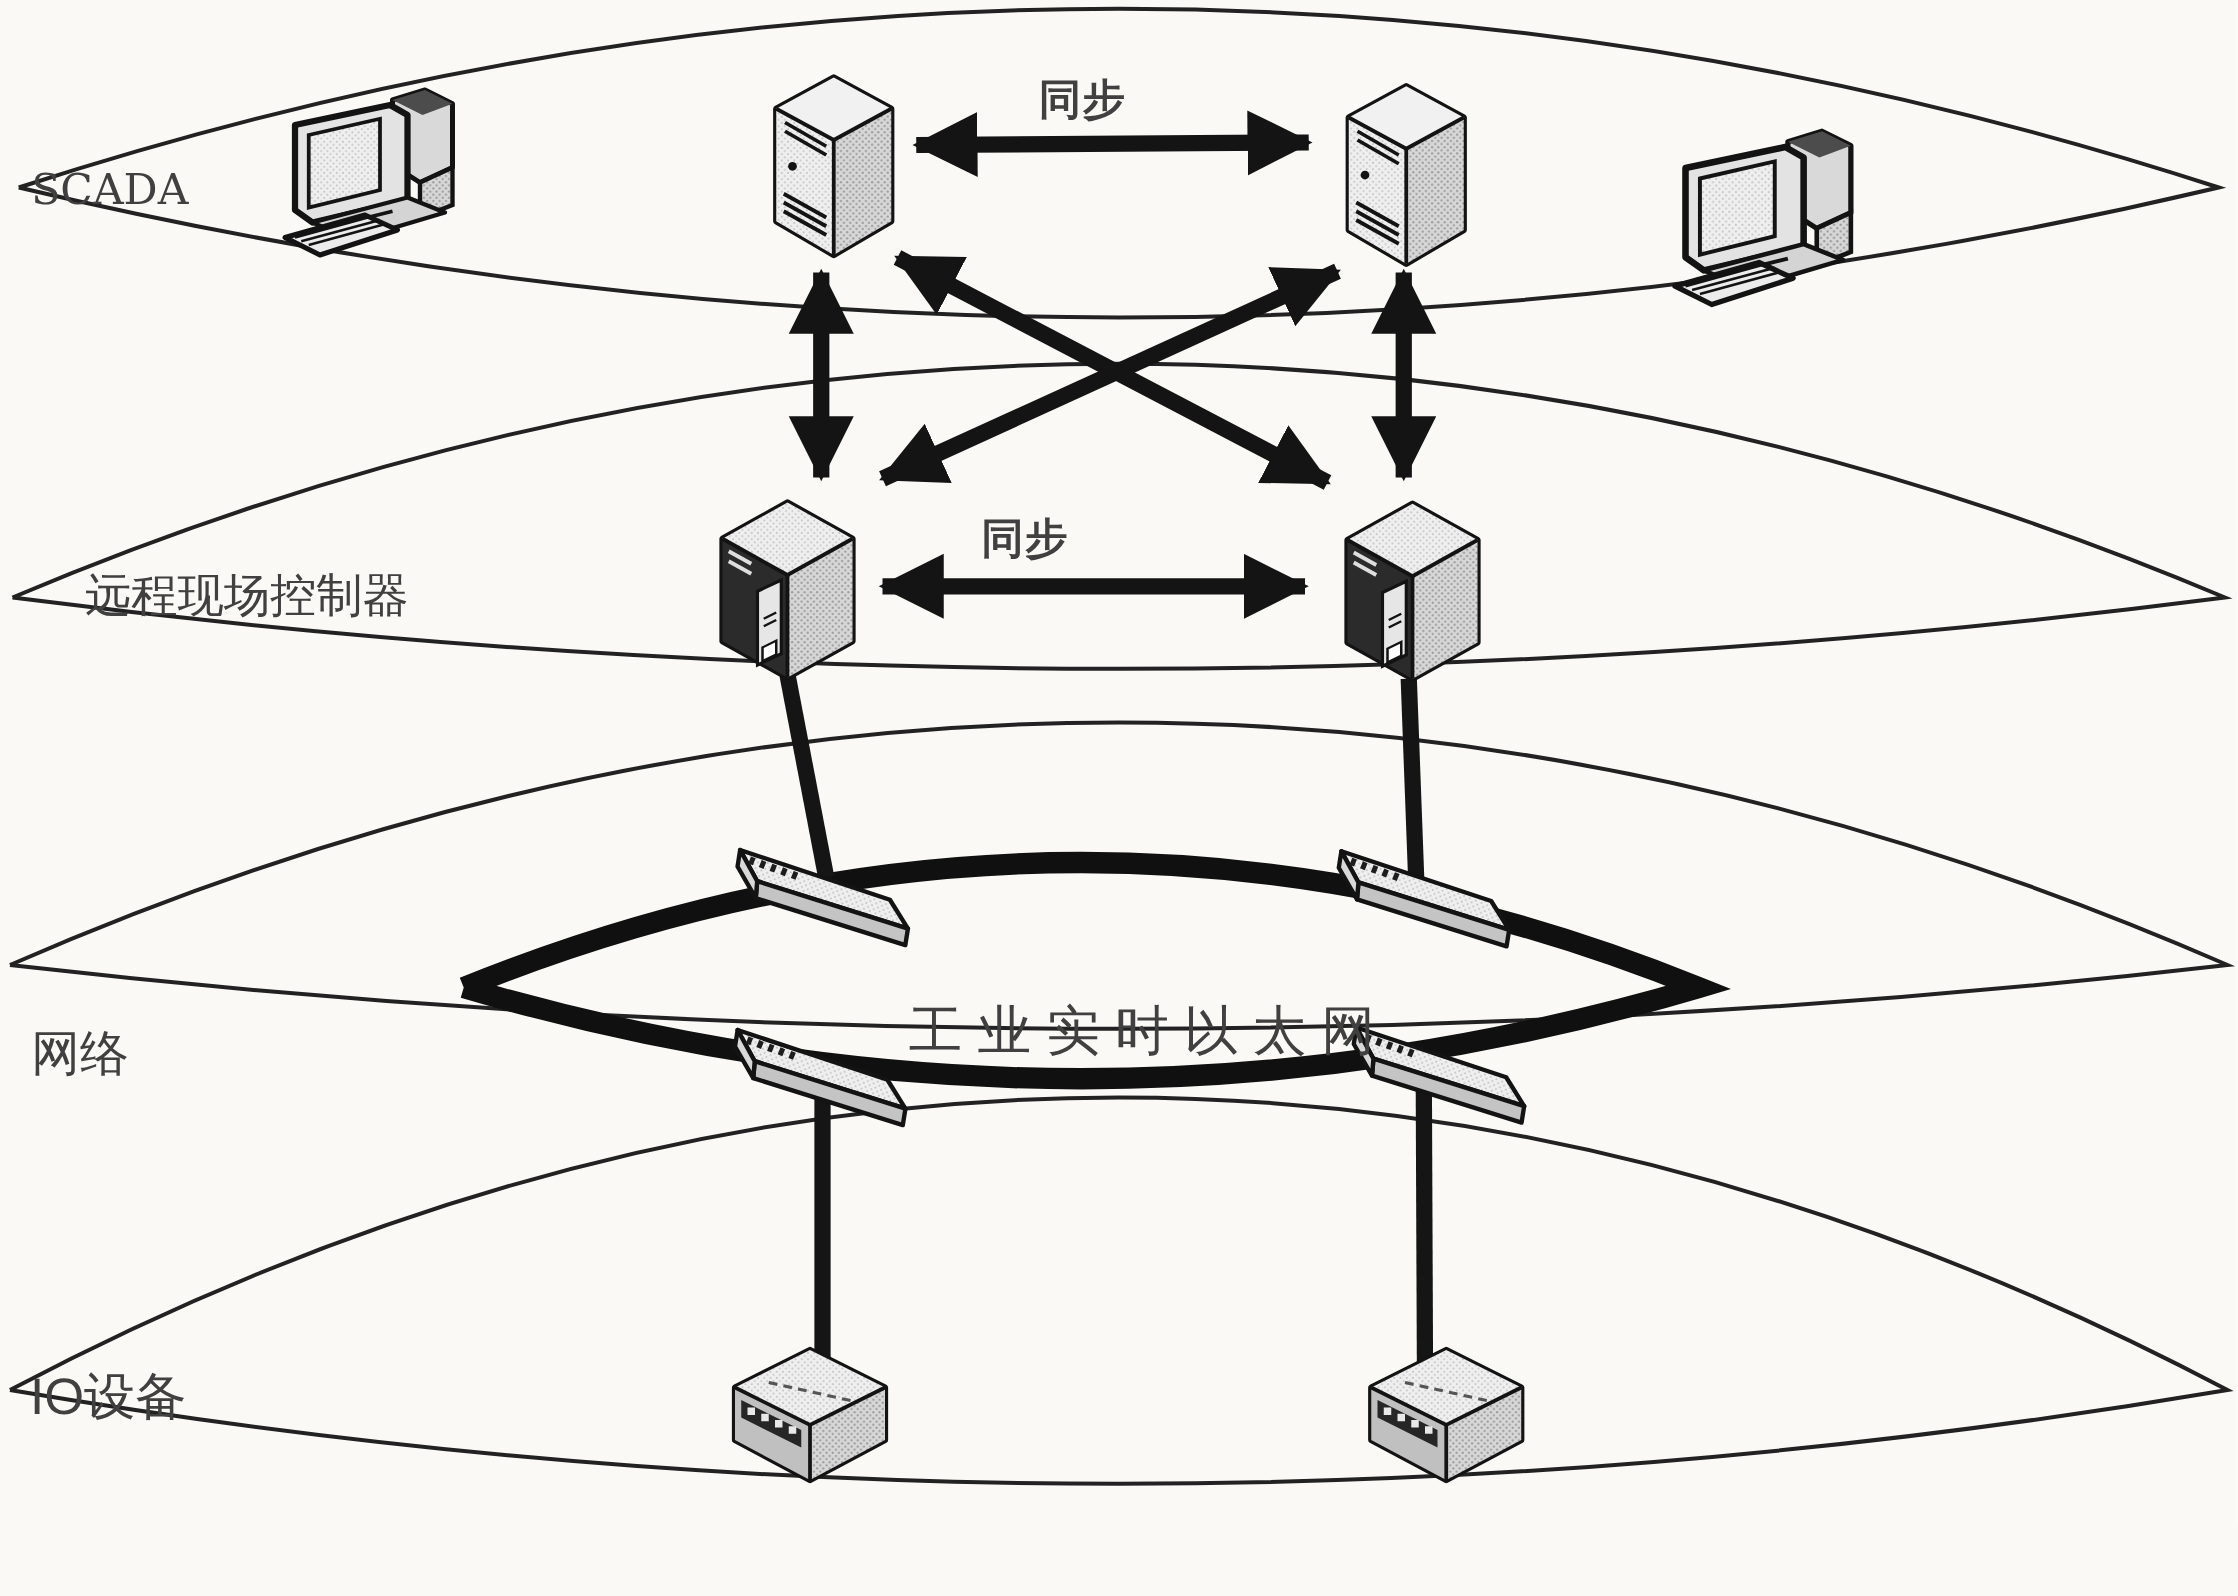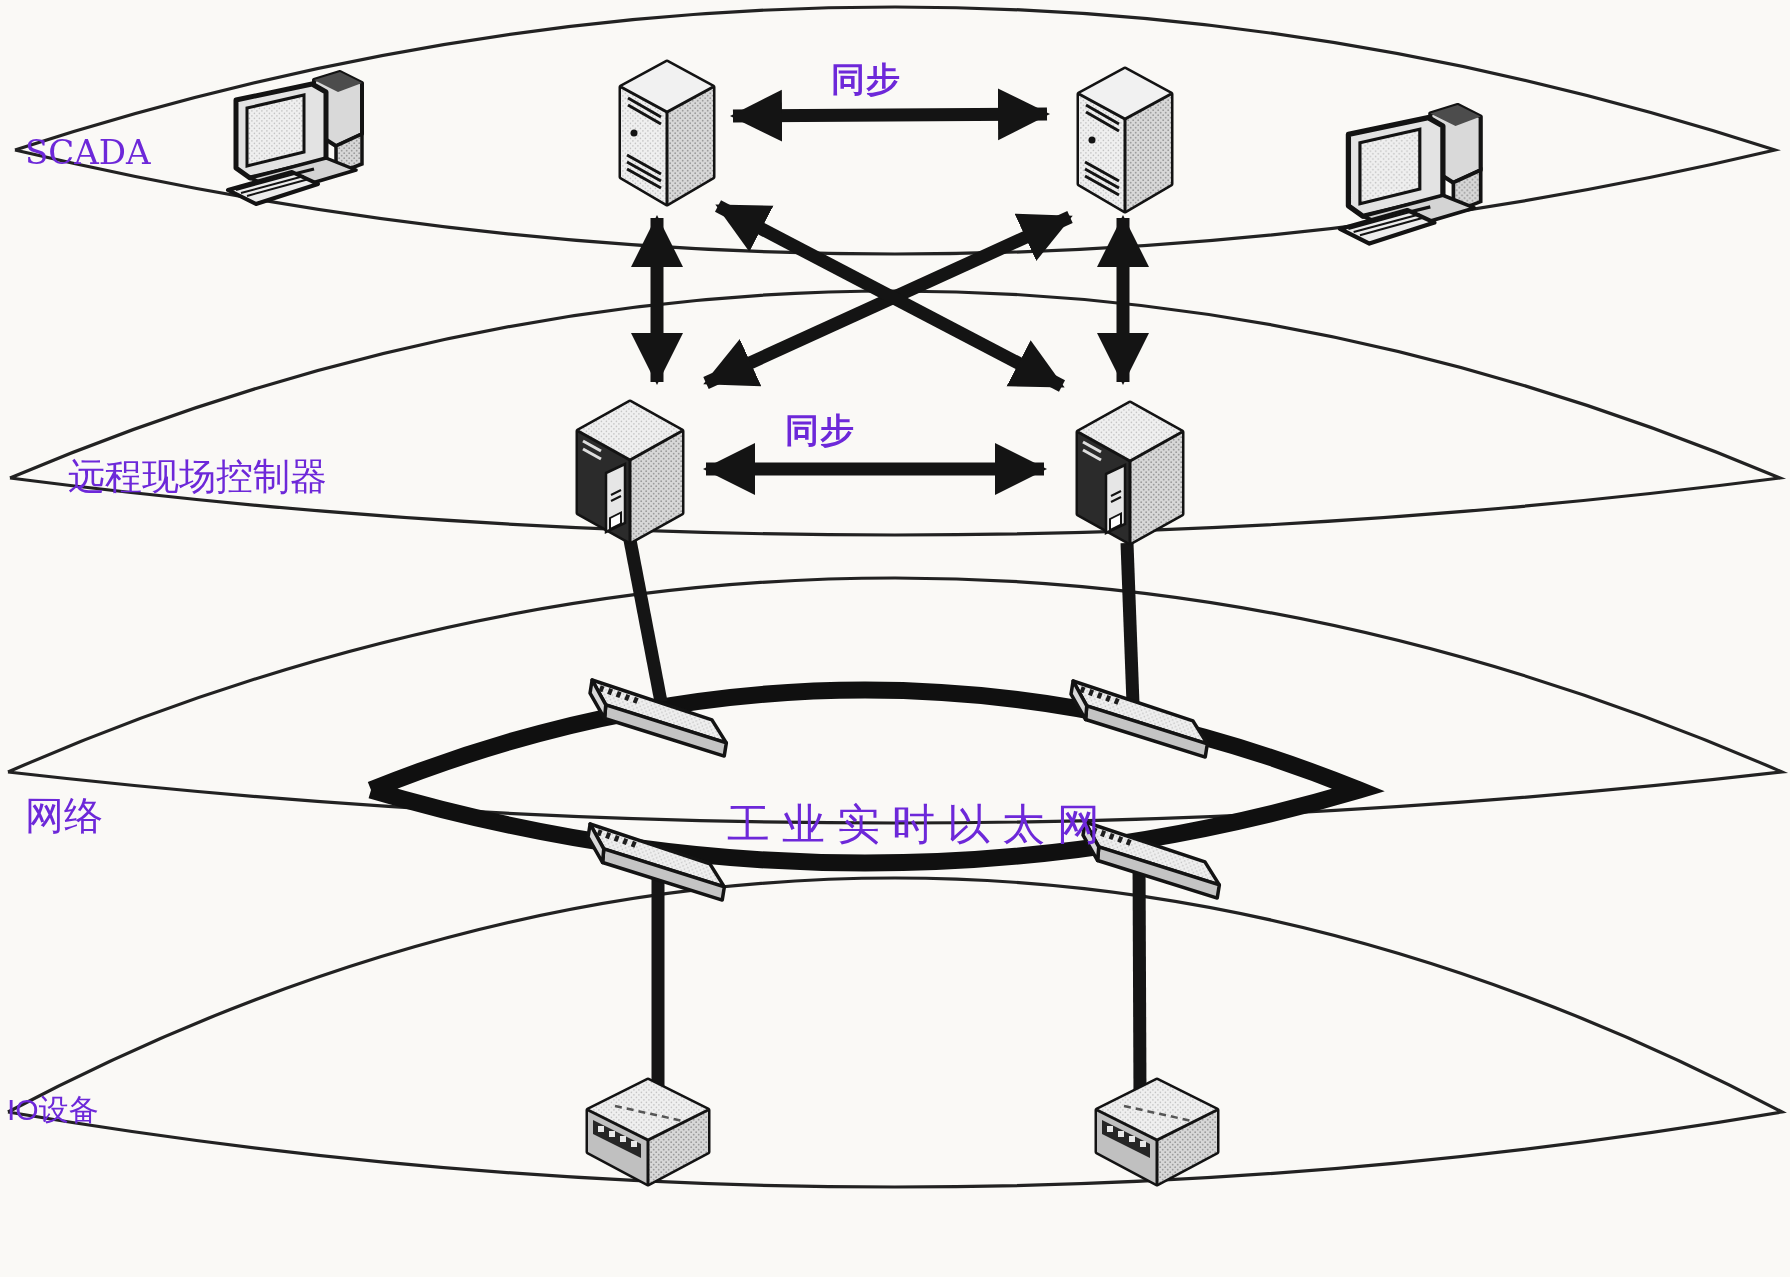--- a/index.html
+++ b/index.html
@@ -5,29 +5,29 @@
   html,body{margin:0;padding:0;background:#ffffff;}
   .canvas{
     position:relative;
     width:1790px;height:1277px;
     background:#faf9f6;
     overflow:hidden;
     font-family:"Liberation Sans", sans-serif;
     color:#161616;
   }
   .canvas svg{position:absolute;left:0;top:0;}
-  .lbl{position:absolute;white-space:nowrap;color:#6d28d9;-webkit-user-select:none;user-select:none;}
+  .lbl{position:absolute;white-space:nowrap;color:#404040;-webkit-user-select:none;user-select:none;}
   .lbl-scada{
     left:25px;top:132px;
     font-family:"DejaVu Serif","Liberation Serif",serif;
     font-size:34px;letter-spacing:0px;font-weight:500;
   }
   .lbl-controller{left:20px;top:452px;font-size:37px;letter-spacing:0px;margin-left:48px;}
-  .lbl-network{left:25px;top:789px;font-size:39px;}
-  .lbl-io{left:7px;top:1090px;font-size:30px;}
+  .lbl-network{left:25px;top:816px;font-size:39px;}
+  .lbl-io{left:24px;top:1090px;font-size:41px;}
   .lbl-sync{font-size:34px;font-weight:bold;letter-spacing:1px;}
   .lbl-sync-top{left:831px;top:57px;}
   .lbl-sync-mid{left:785px;top:408px;}
   .lbl-ring{
     left:727px;top:763px;
     font-size:43px;letter-spacing:12px;font-weight:500;margin-top:33px;
   }
 </style>
 </head>
 <body>

